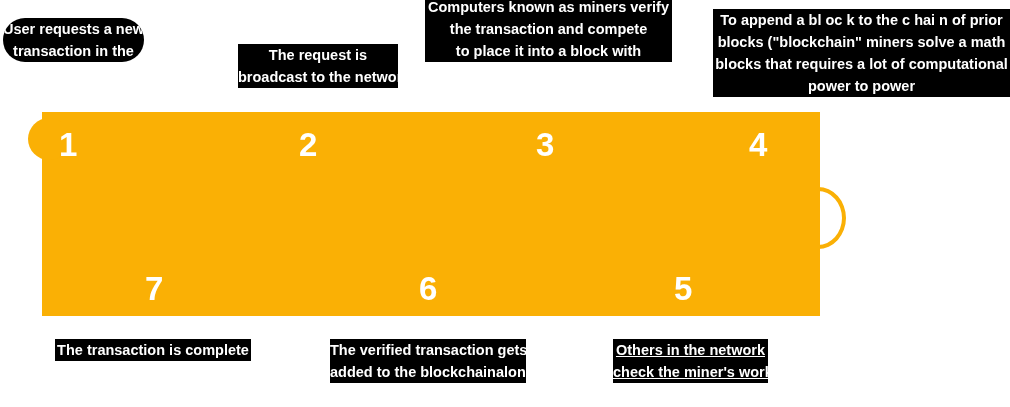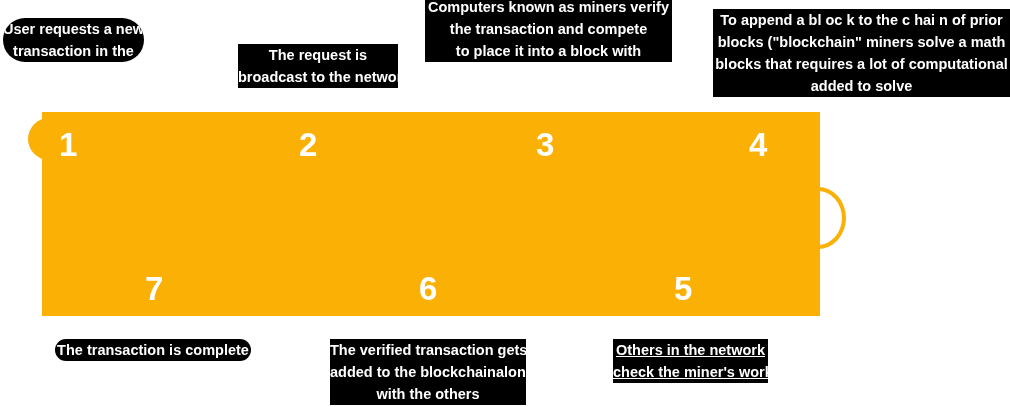--- a/index.html
+++ b/index.html
@@ -87,21 +87,21 @@
     height: 22px;
   }
 
   
   #caption-1 { left: 3px;   top: 18px;  width: 141px; border-radius: 23px; }
   #caption-2 { left: 238px; top: 44px;  width: 160px; }
   #caption-3 { left: 425px; top: -4px;  width: 247px; }
   #caption-4 { left: 713px; top: 9px;   width: 297px; }
 
   
-  #caption-7 { left: 55px;  top: 339px; width: 196px; border-radius: 11px; }
+  #caption-7 { left: 55px;  top: 339px; width: 196px; }
   #caption-6 { left: 330px; top: 339px; width: 196px; }
   #caption-5 { left: 613px; top: 339px; width: 155px; text-decoration: underline; }
 
   
   #step-number-1 { left: 59px;  top: 128px; }
   #step-number-2 { left: 299px; top: 128px; }
   #step-number-3 { left: 536px; top: 128px; }
   #step-number-4 { left: 749px; top: 128px; }
   #step-number-7 { left: 145px; top: 272px; }
   #step-number-6 { left: 419px; top: 272px; }
@@ -136,29 +136,28 @@
 <div class="caption" id="caption-3">
   <span class="line">Computers  known as miners verify</span>
   <span class="line">the transaction and compete</span>
   <span class="line">to place it into a block with</span>
 </div>
 
 <div class="caption" id="caption-4">
   <span class="line">To append a bl oc k to the c hai n of prior</span>
   <span class="line">blocks ("blockchain" miners solve a math</span>
   <span class="line">blocks that requires a lot of computational</span>
-  <span class="line">added to solve</span>
+  <span class="line">power to power</span>
 </div>
 
 <div class="caption" id="caption-7">
   <span class="line">The transaction is complete</span>
 </div>
 
 <div class="caption" id="caption-6">
   <span class="line">The verified transaction gets</span>
   <span class="line">added to the blockchainalong</span>
-  <span class="line">with the others</span>
 </div>
 
 <div class="caption" id="caption-5">
   <span class="line">Others in the network</span>
   <span class="line">check the miner's work</span>
 </div>
 
 </body></html>

